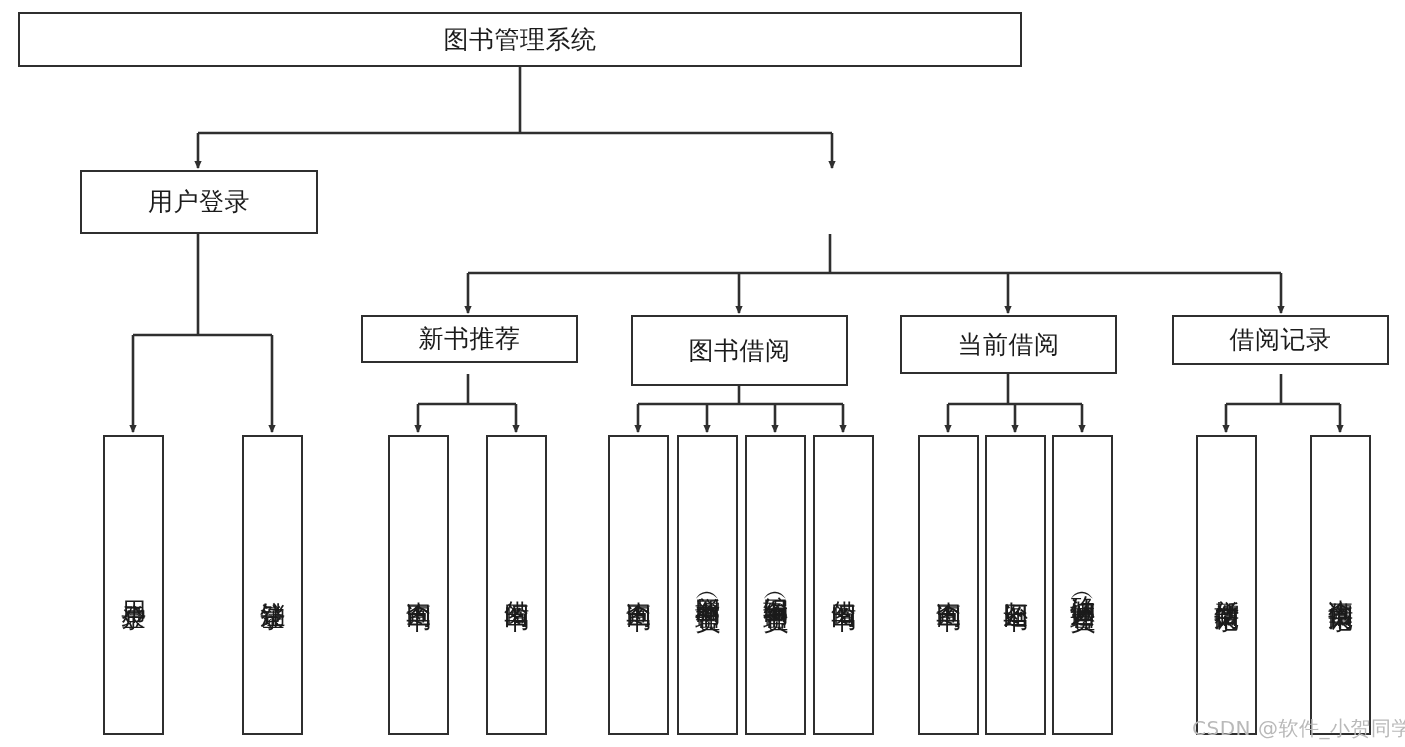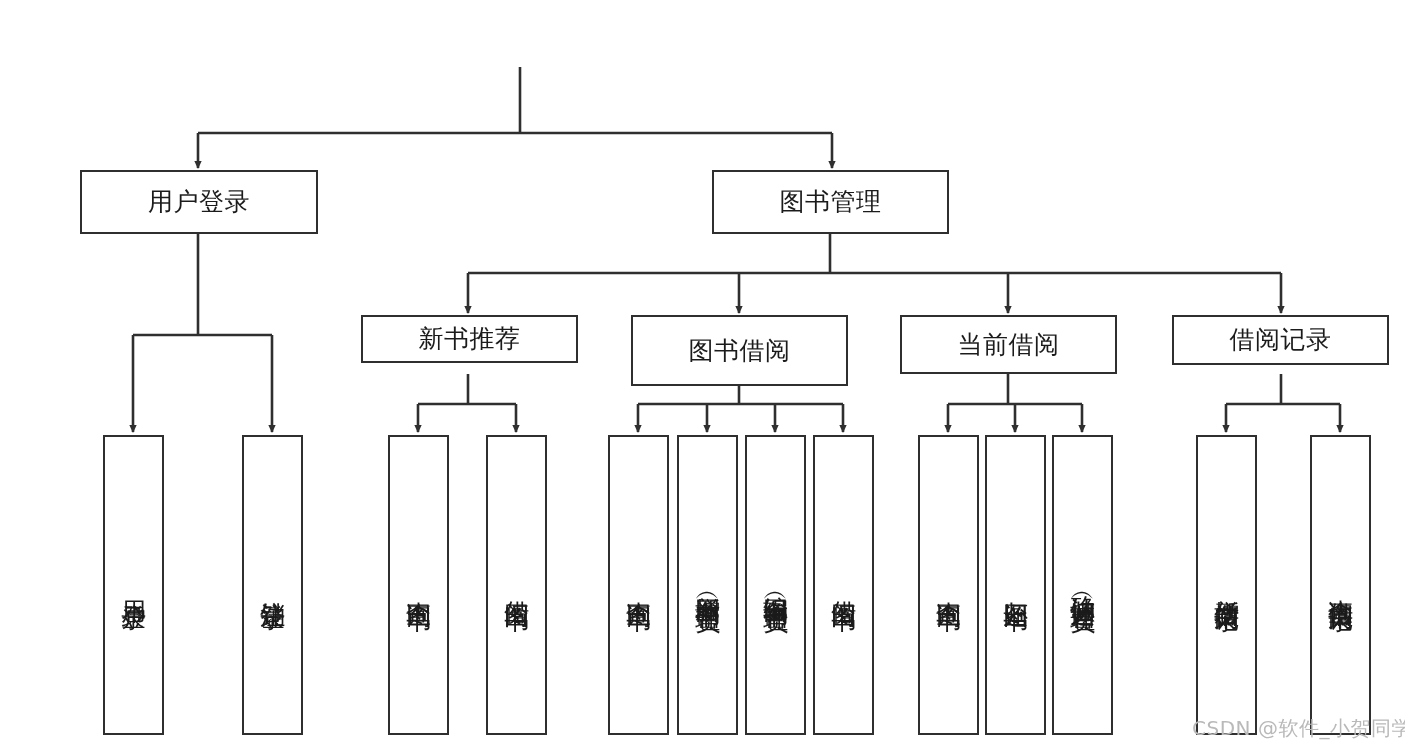--- a/index.html
+++ b/index.html
@@ -112,26 +112,26 @@
       <path d="M1015,404 L1015,432" marker-end="url(#arrow)"></path>
       <path d="M1082,404 L1082,432" marker-end="url(#arrow)"></path>
 
       <path d="M1281,374 L1281,404"></path>
       <path d="M1226,404 L1340,404"></path>
       <path d="M1226,404 L1226,432" marker-end="url(#arrow)"></path>
       <path d="M1340,404 L1340,432" marker-end="url(#arrow)"></path>
     </g>
   </svg>
 
+  <div class="node horiz root" style="left:18px; top:12px; width:1004px; height:55px;">
+    <span>图书管理系统</span>
+  </div>
 
   <div class="node horiz" style="left:80px; top:170px; width:238px; height:64px;">
     <span>用户登录</span>
-  </div>
-  <div class="node horiz" style="left:712px; top:170px; width:237px; height:64px;">
-    <span>图书管理</span>
   </div>
 
   <div class="node horiz" style="left:361px; top:315px; width:217px; height:48px;">
     <span>新书推荐</span>
   </div>
   <div class="node horiz" style="left:631px; top:315px; width:217px; height:71px;">
     <span>图书借阅</span>
   </div>
   <div class="node horiz" style="left:900px; top:315px; width:217px; height:59px;justify-content:center;">
     <span>当前借阅</span>

